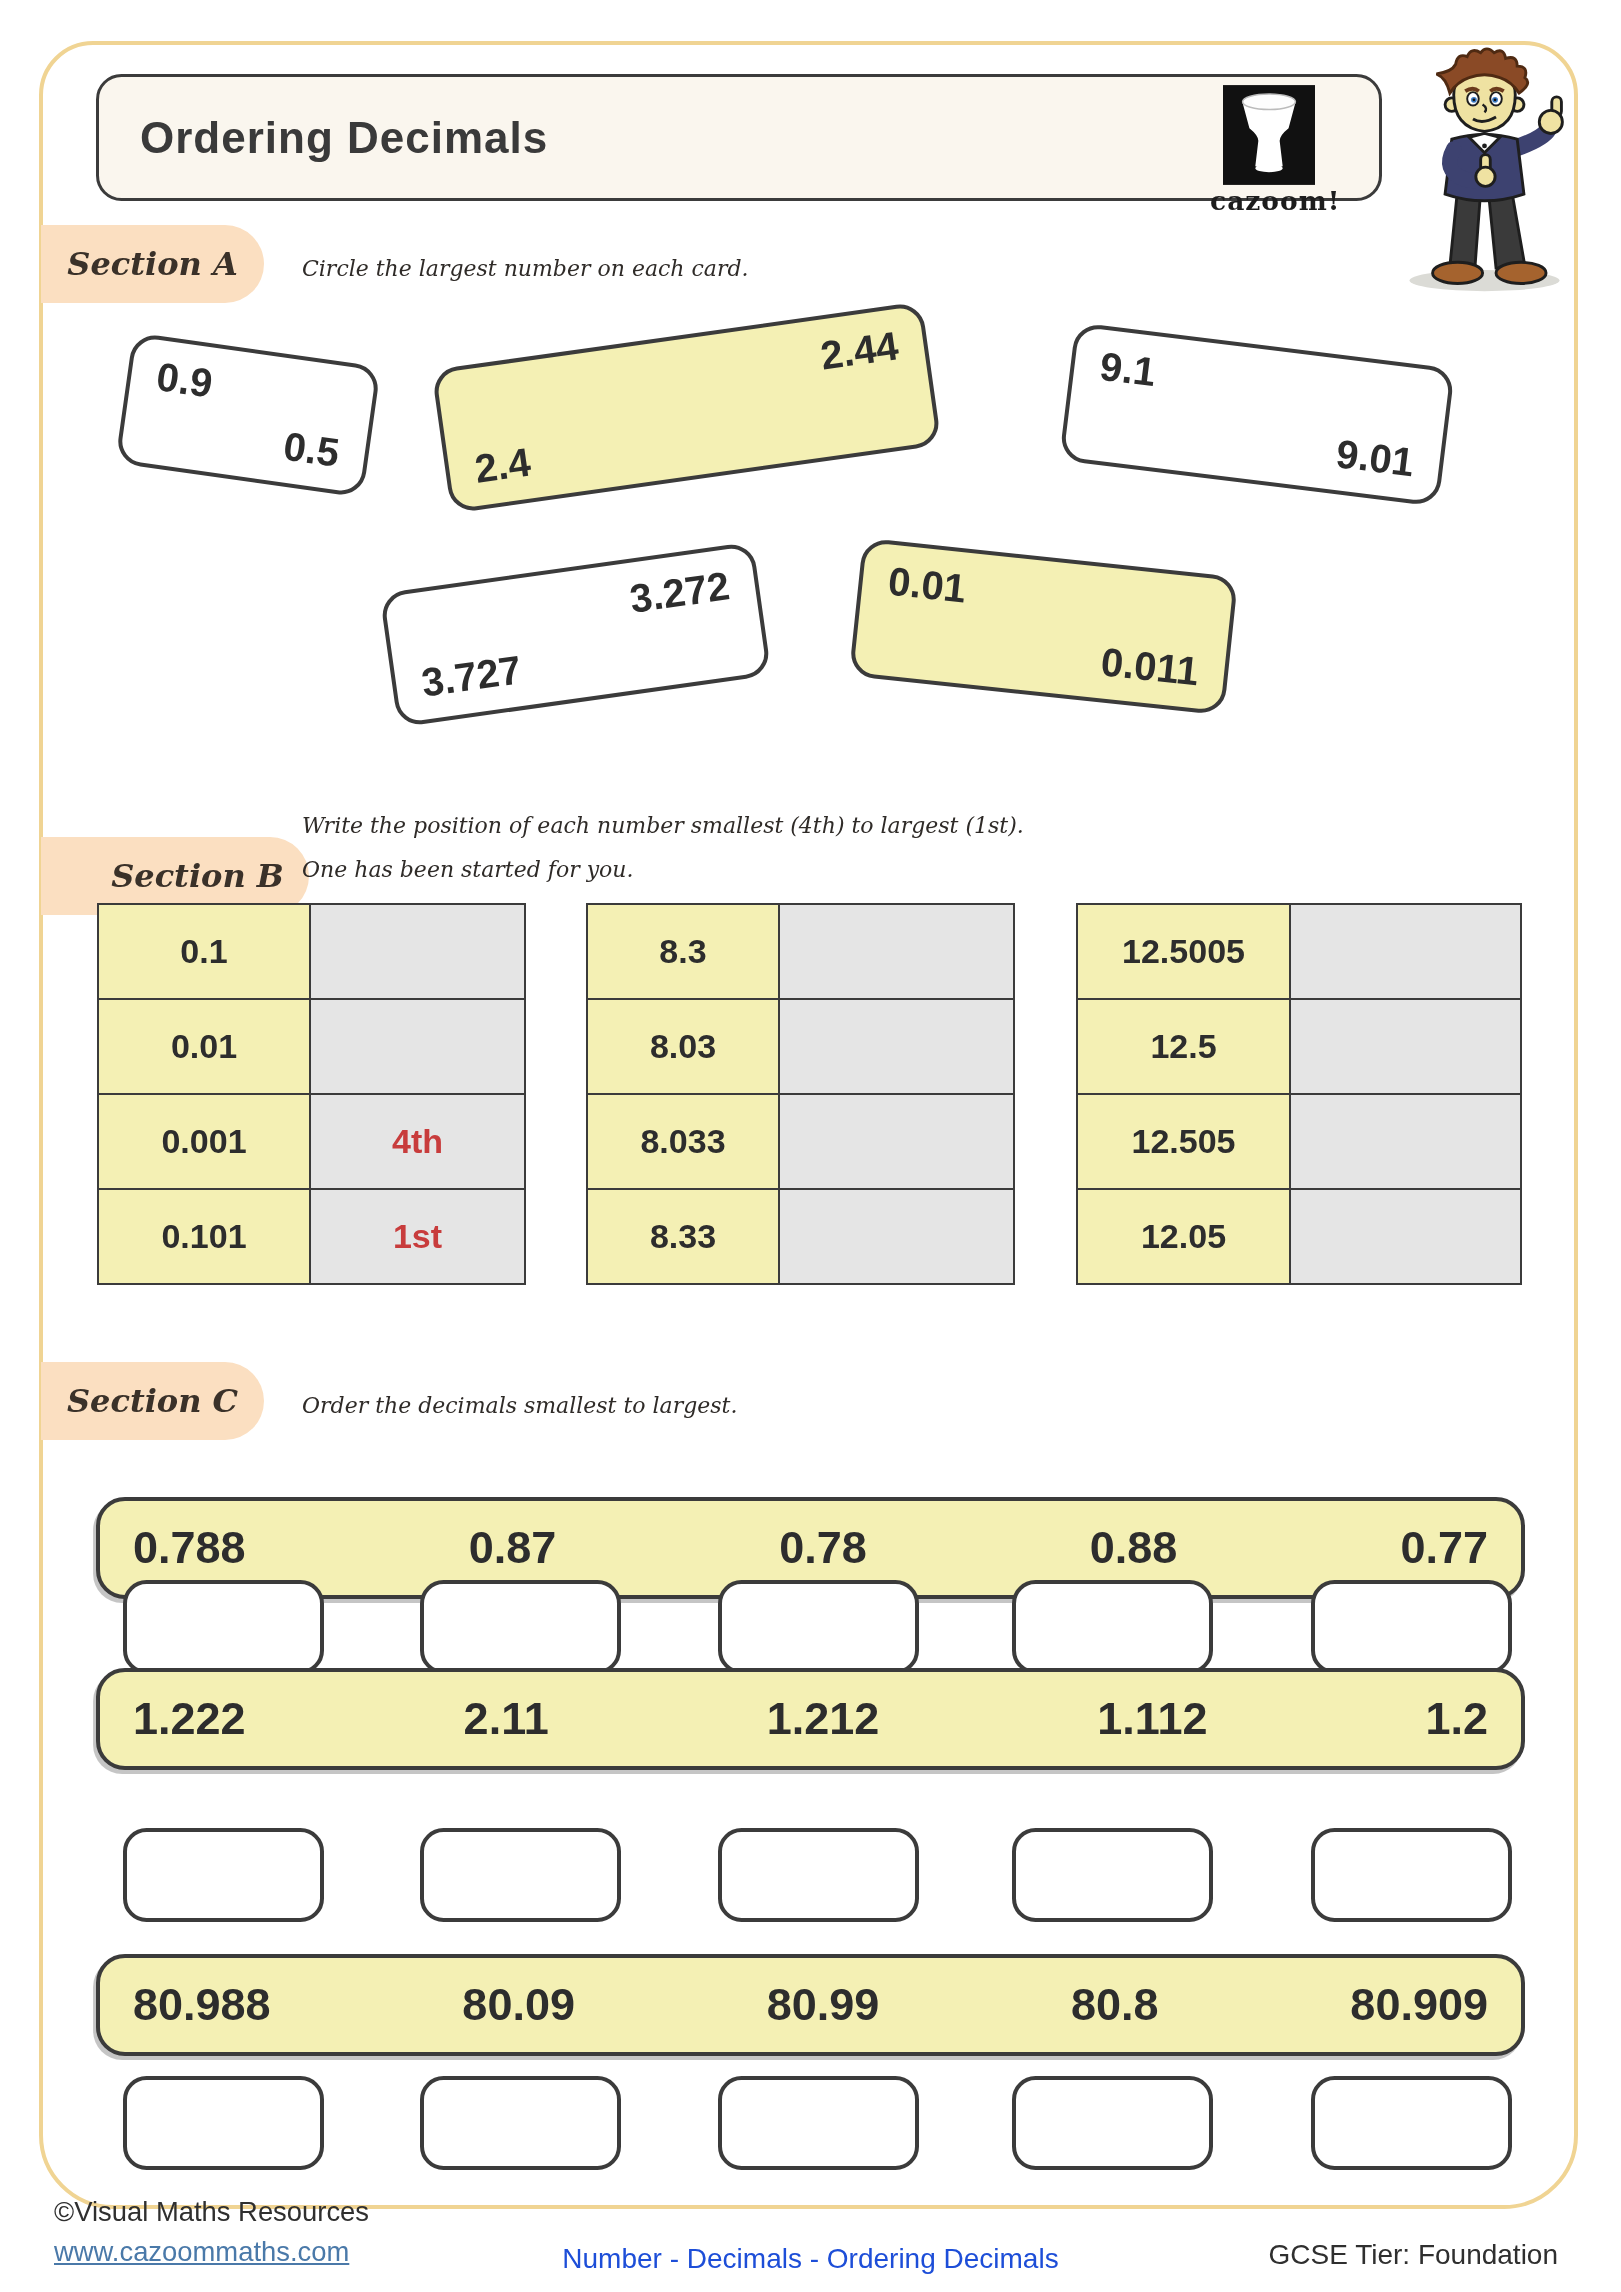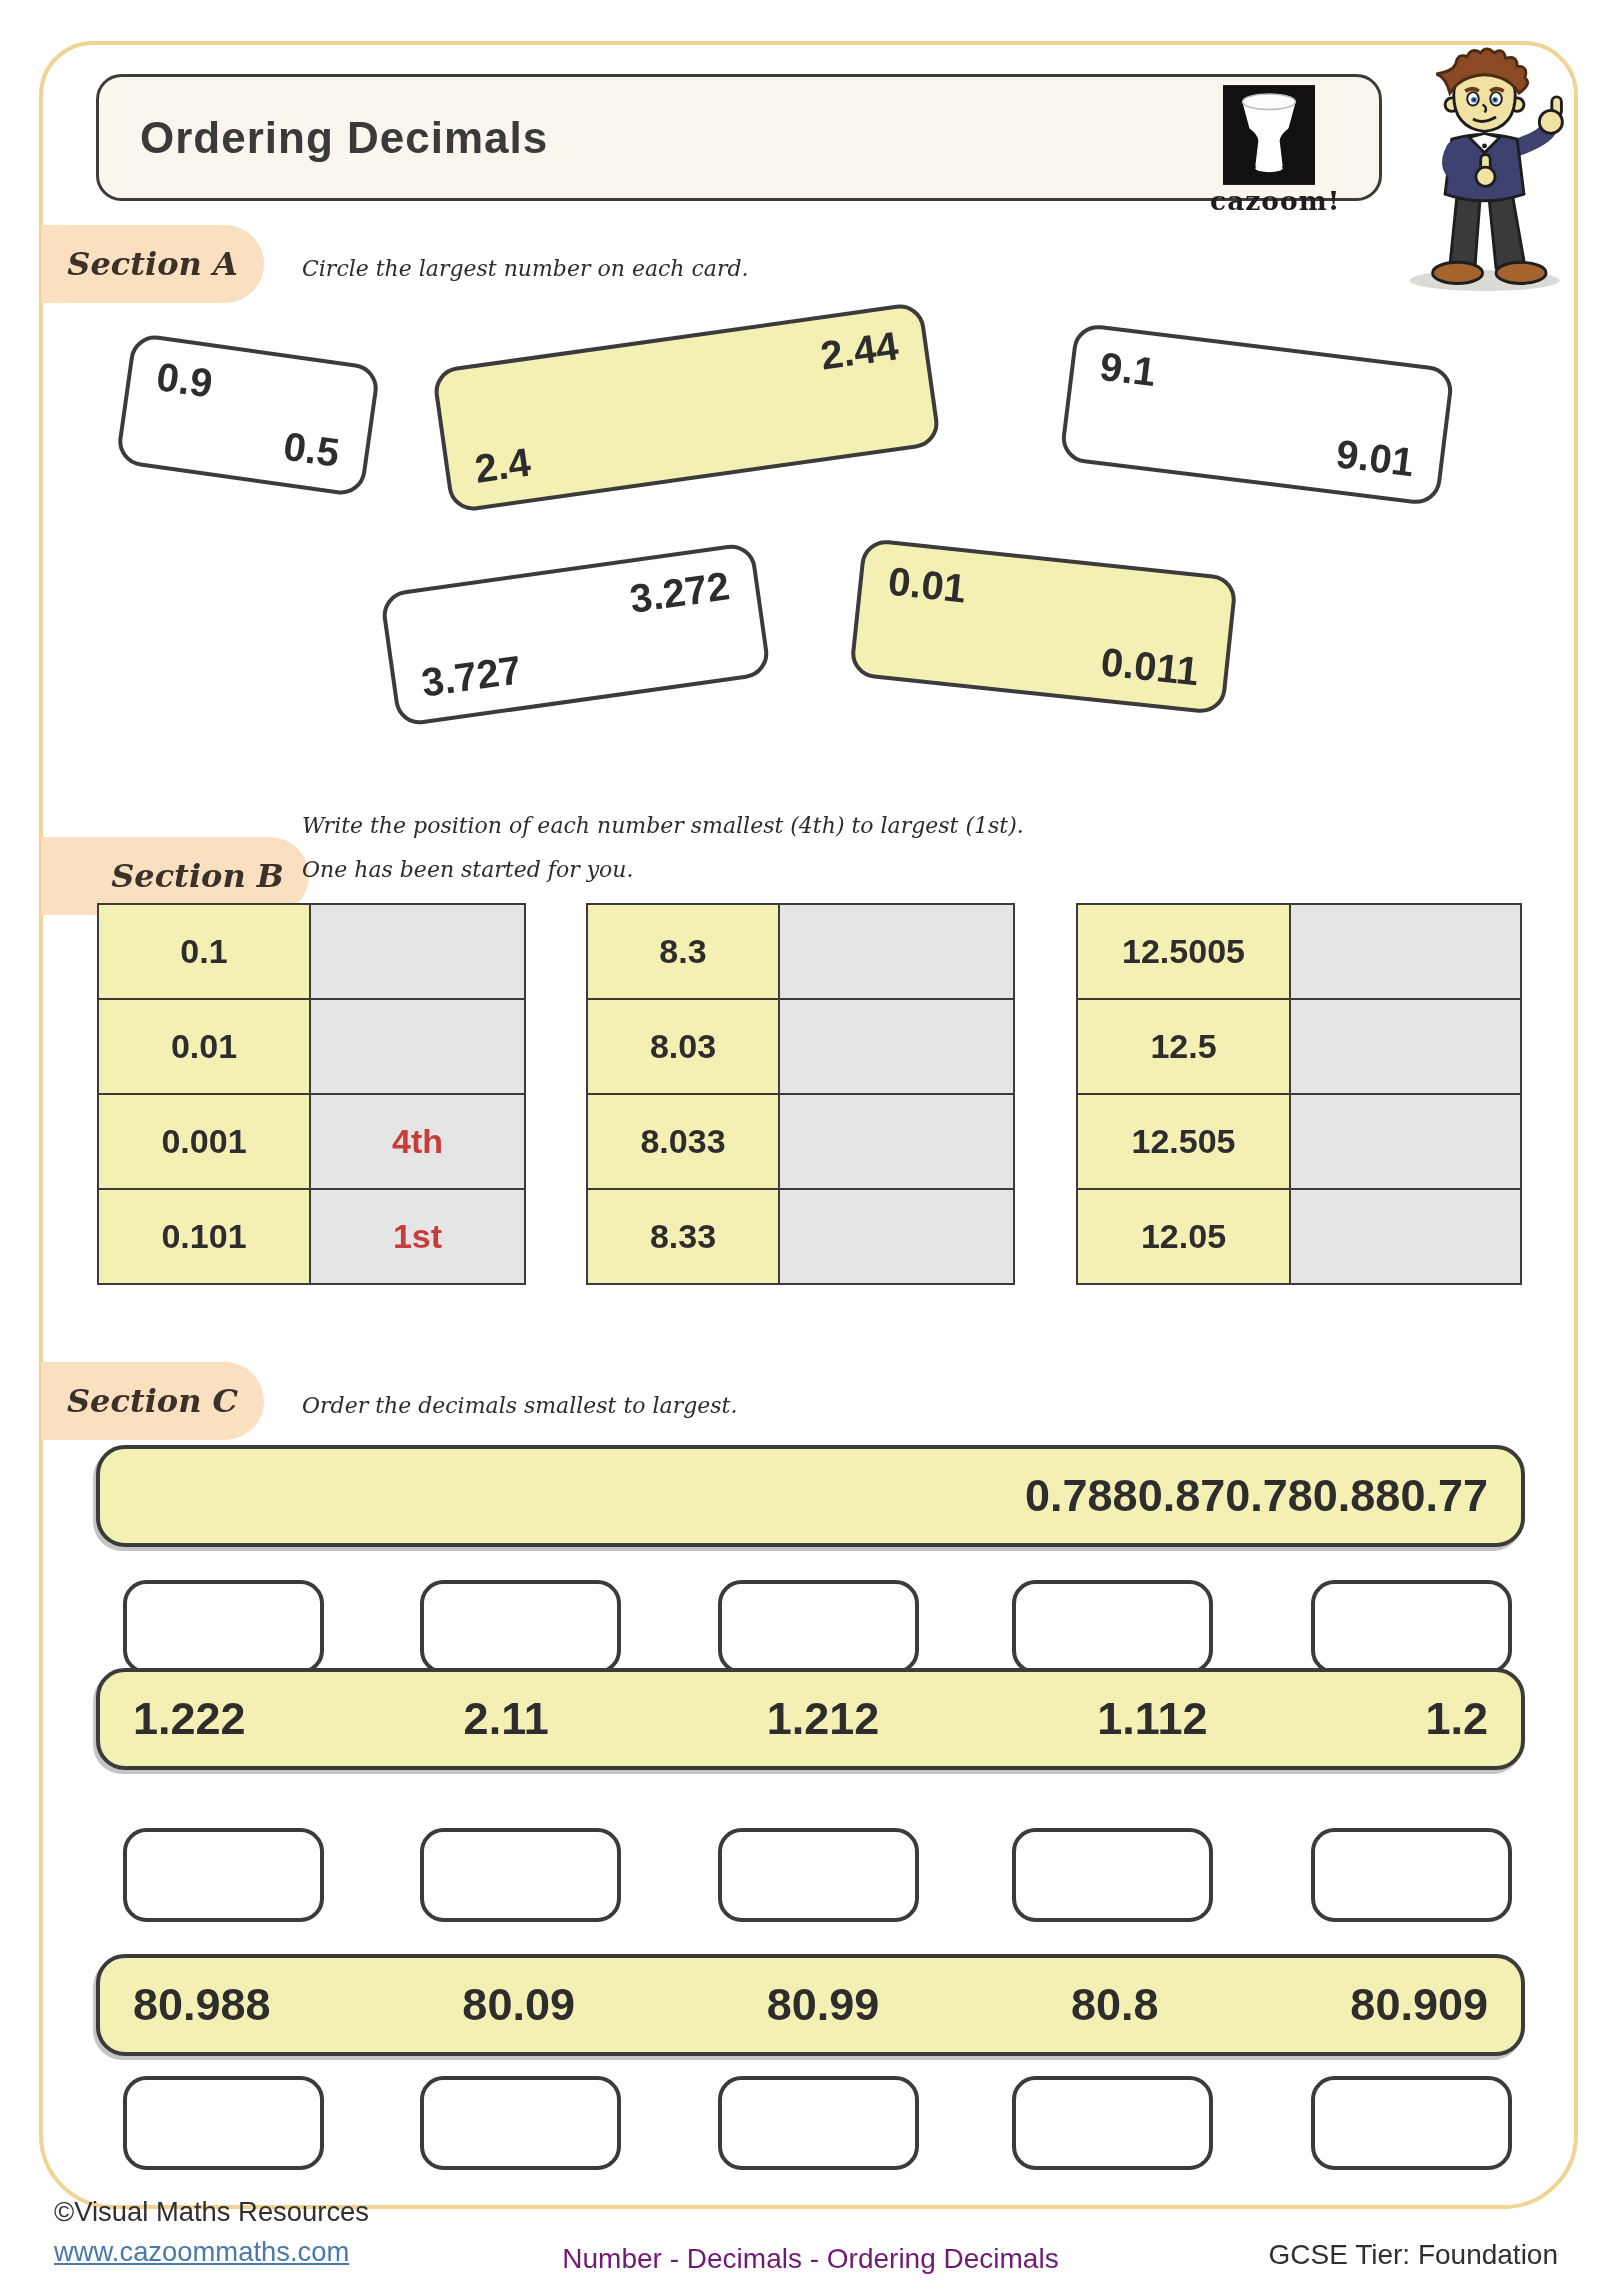--- a/index.html
+++ b/index.html
@@ -74,38 +74,38 @@
   .t3 { left:1076px; } .t3 .value-cell{width:213px;} .t3 .answer-cell{width:231px;}
 
   
   .pill {
     position:absolute; left:96px; width:1429px; height:102px; box-sizing:border-box;
     background:#f4f0b4; border:4.9px solid #3b3b3b; border-radius:29px;
     display:flex; align-items:center; justify-content:space-between;
     padding:0 33px; font-size:45px; font-weight:bold; color:#2d2d2d;
     box-shadow:-2.9px 3.9px 0 rgba(90,90,90,0.35);
   }
-  .pill-1 { top:1445px;justify-content:flex-end; } .pill-2 { top:1668px; } .pill-3 { top:1954px; }
+  .pill-1 { top:1497px; } .pill-2 { top:1668px; } .pill-3 { top:1954px; }
   .boxrow { position:absolute; left:0; width:1621px; height:94px; }
   .row-1 { top:1580px; } .row-2 { top:1828px; } .row-3 { top:2076px; }
   .abox {
     position:absolute; top:0; width:201px; height:94px; box-sizing:border-box;
     background:#fff; border:4.9px solid #3b3b3b; border-radius:23.5px;
   }
   .b1{left:123px;} .b2{left:420px;} .b3{left:718px;} .b4{left:1012px;} .b5{left:1311px;}
 
   
   .f-copy { position:absolute; left:54px; top:2196px; font-size:27.4px; color:#2f2f2f; }
   .f-link {
     position:absolute; left:54px; top:2236px; font-size:27.4px; color:#4a79a9;
     text-decoration:underline; cursor:pointer;
   }
   .f-topic {
     position:absolute; left:0; top:2243px; width:1621px; text-align:center;
-    font-size:28px; color:#701a75;
+    font-size:28px; color:#1d4ed8;
   }
   .f-tier { position:absolute; right:63px; top:2239px; font-size:28px; color:#2f2f2f; }
 </style>
 </head>
 <body>
 
 <div class="page">
 
   <div class="page-frame"></div>
 

